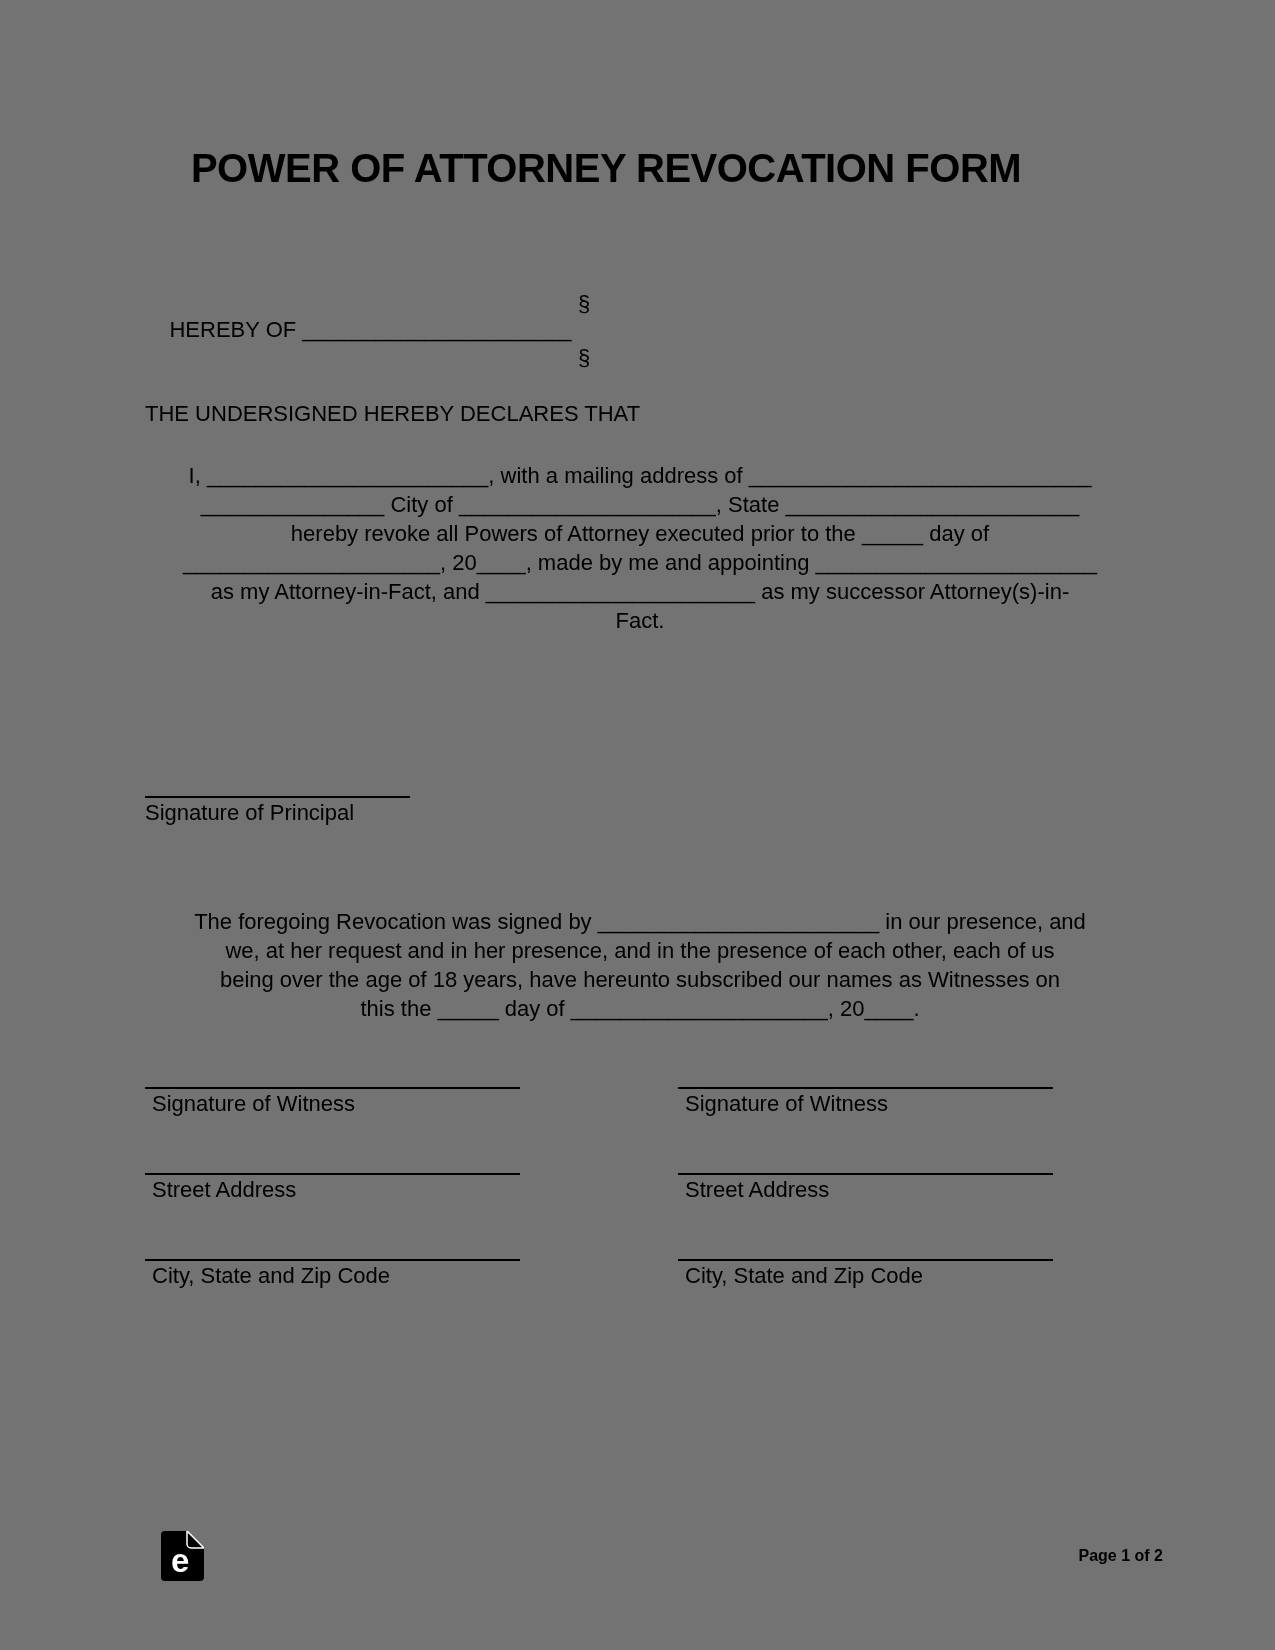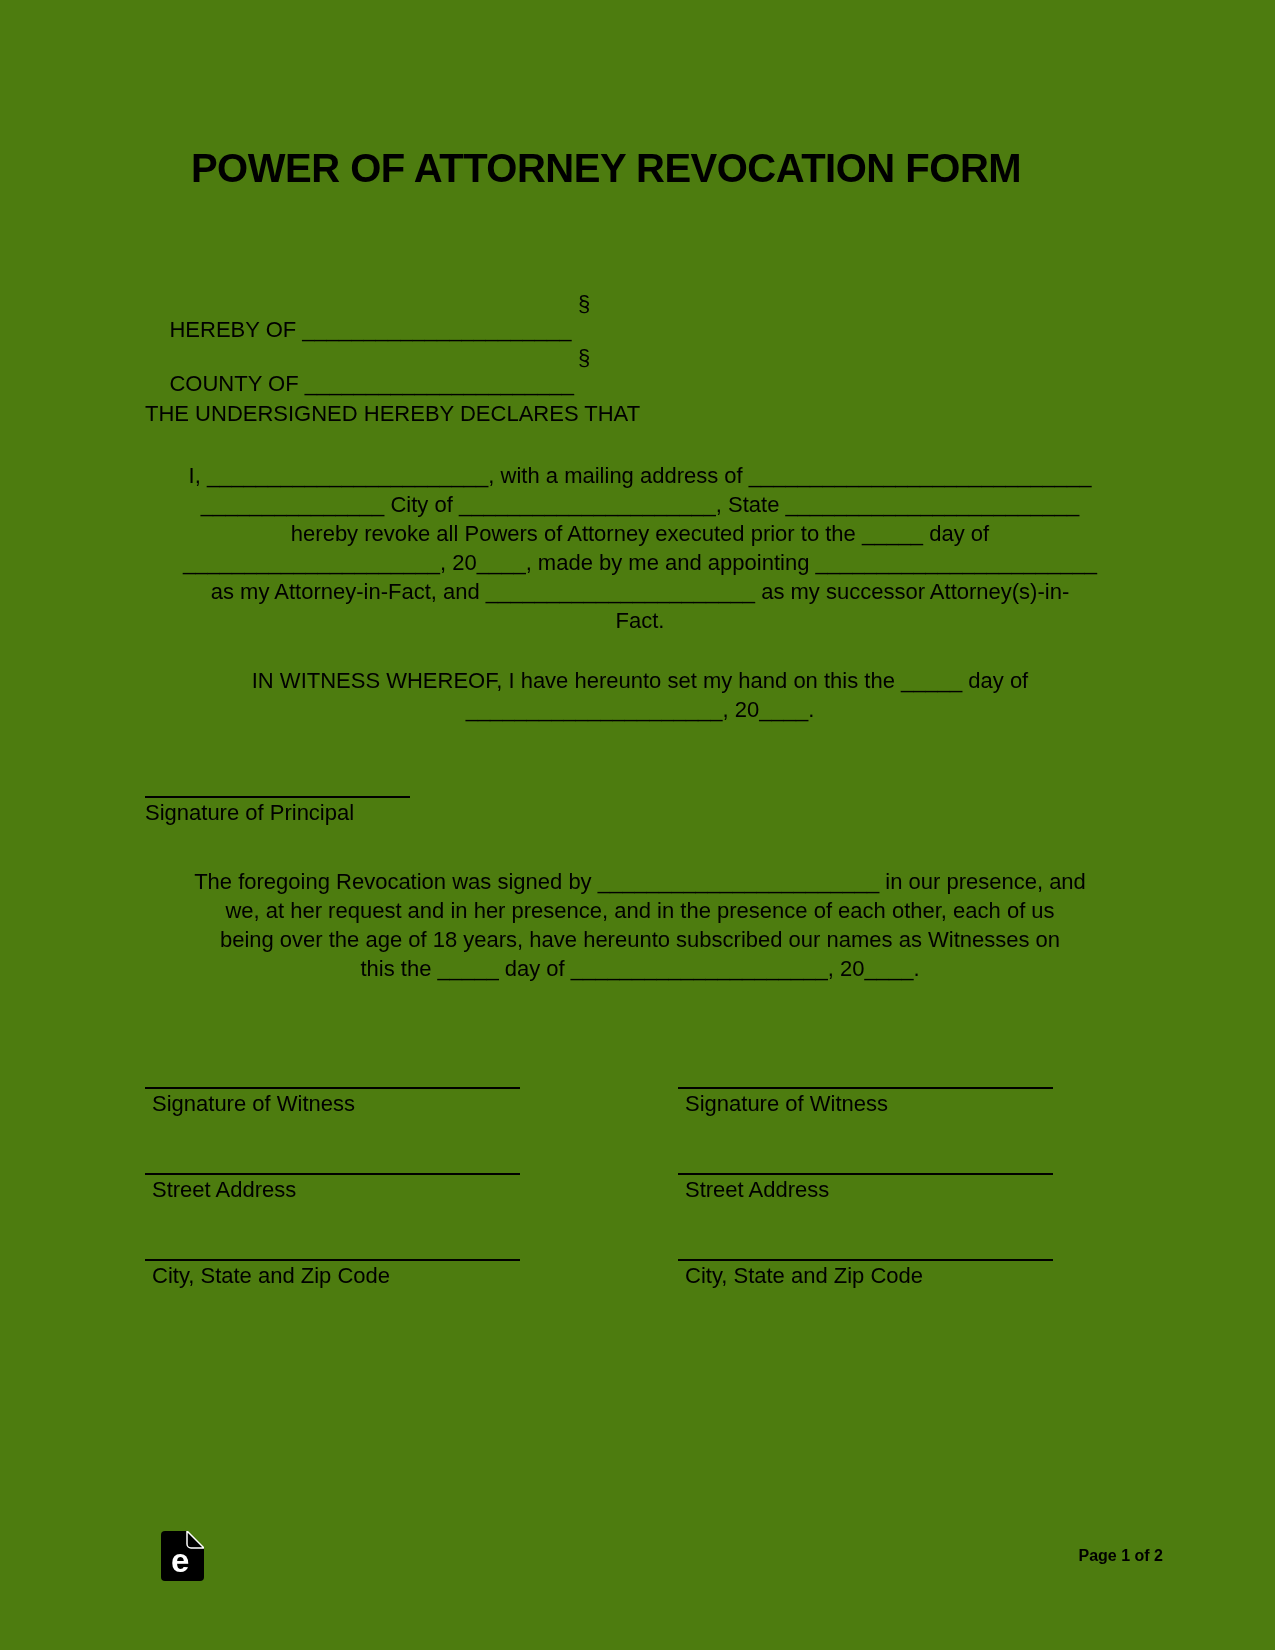--- a/index.html
+++ b/index.html
@@ -1,21 +1,21 @@
 <!DOCTYPE html>
 <html><head>
 <meta charset="utf-8">
 <style>
   html, body { margin: 0; padding: 0; background: #888; }
   .page {
     position: relative;
     width: 1275px;
     height: 1650px;
     margin: 0 auto;
-    background: #4d7c0f;
+    background: #737373;
     font-family: "Liberation Sans", "DejaVu Sans", sans-serif;
     color: #000;
     font-size: 22px;
     overflow: hidden;
   }
   .abs { position: absolute; }
   .doc-title {
     left: 145px; top: 146px; width: 922px;
     font-size: 40px; font-weight: bold; text-align: center;
     letter-spacing: -0.5px; white-space: nowrap;
@@ -46,46 +46,41 @@
 <div class="page">
 
   <div class="abs doc-title">POWER OF ATTORNEY REVOCATION FORM</div>
 
   <div class="abs juris-row" style="top:291px">
     <span>HEREBY OF ______________________</span>
     <span class="section-symbol">§</span>
   </div>
 
   <div class="abs juris-row" style="top:345px">
-    <span>COUNTY OF ______________________</span>
     <span class="section-symbol">§</span>
   </div>
 
   <div class="abs heading-line" style="top:401px">THE UNDERSIGNED HEREBY DECLARES THAT</div>
 
   <div class="abs para" style="top:461px">
     <div>I, _______________________, with a mailing address of ____________________________</div>
     <div>_______________ City of _____________________, State ________________________</div>
     <div>hereby revoke all Powers of Attorney executed prior to the _____ day of</div>
     <div>_____________________, 20____, made by me and appointing _______________________</div>
     <div>as my Attorney-in-Fact, and ______________________ as my successor Attorney(s)-in-</div>
     <div>Fact.</div>
   </div>
 
-  <div class="abs para" style="top:666px">
-    <div>IN WITNESS WHEREOF, I have hereunto set my hand on this the _____ day of</div>
-    <div>_____________________, 20____.</div>
-  </div>
 
   <div class="abs sig-block" style="top:770px">
     <div class="sigline principal"></div>
     <div class="sig-label">Signature of Principal</div>
   </div>
 
-  <div class="abs para" style="top:867px">
+  <div class="abs para" style="top:907px">
     <div>The foregoing Revocation was signed by _______________________ in our presence, and</div>
     <div>we, at her request and in her presence, and in the presence of each other, each of us</div>
     <div>being over the age of 18 years, have hereunto subscribed our names as Witnesses on</div>
     <div>this the _____ day of _____________________, 20____.</div>
   </div>
 
   <div class="abs wit-col left">
     <div class="wgroup">
       <div class="wline"></div>
       <div class="wlabel">Signature of Witness</div>

